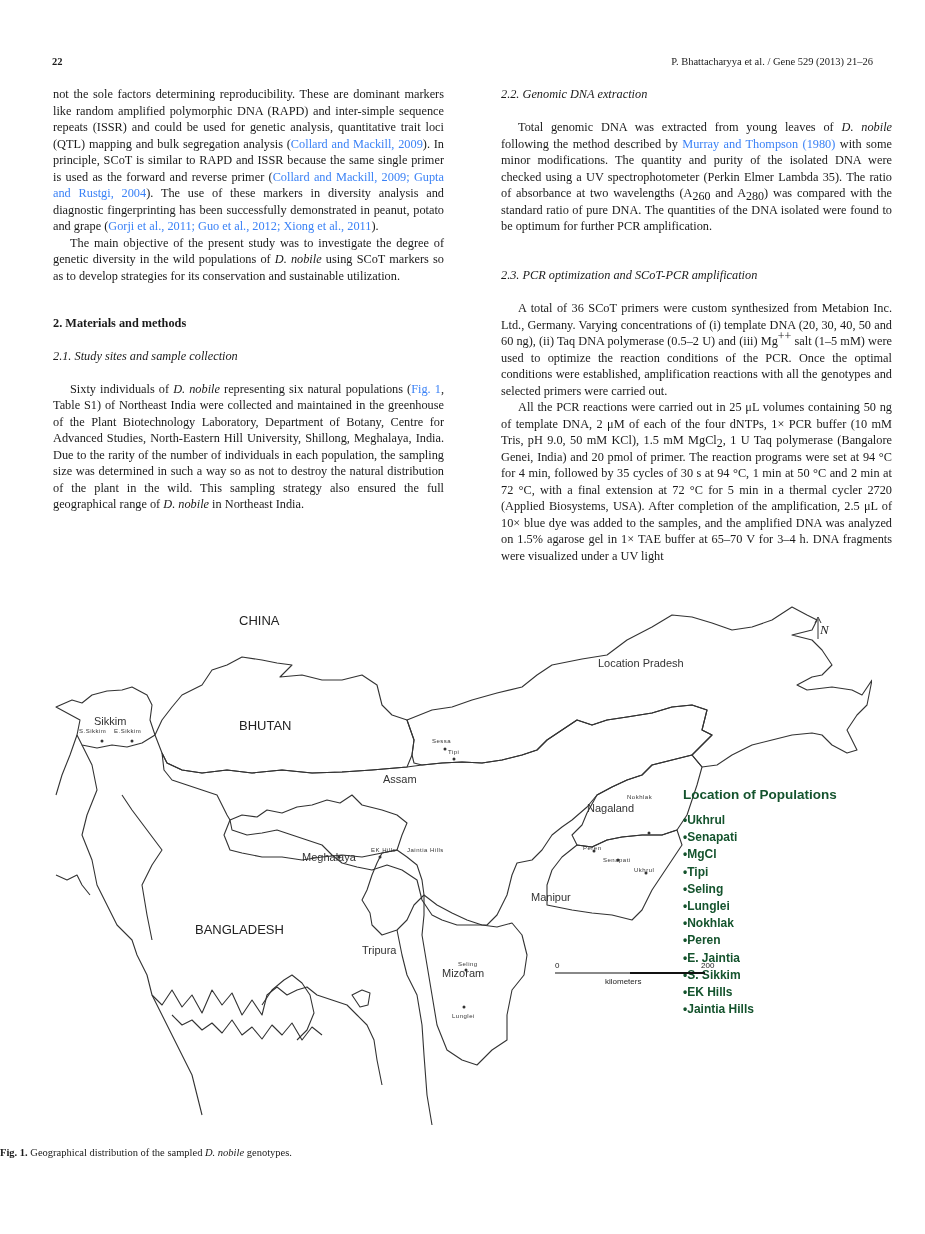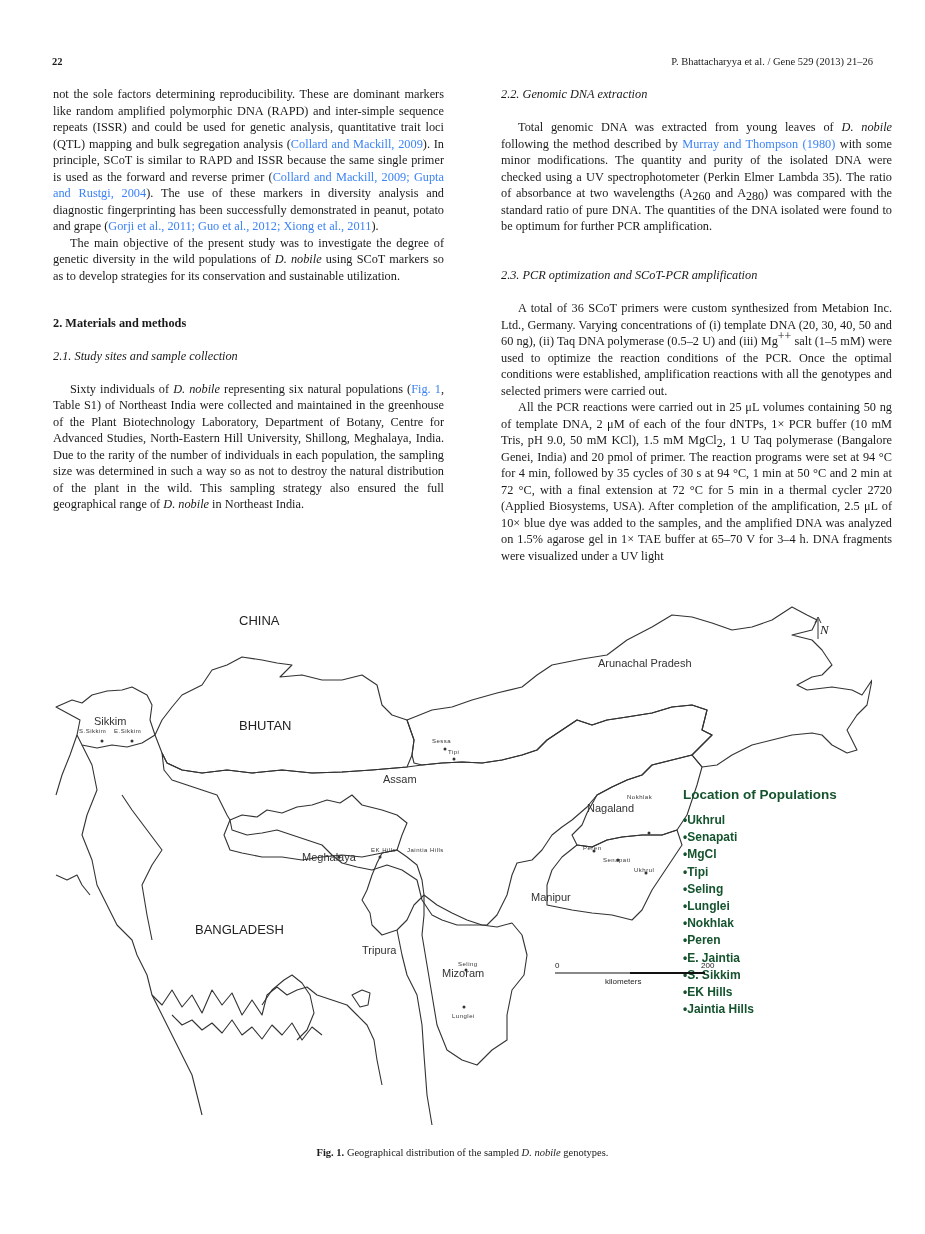--- a/index.html
+++ b/index.html
@@ -26,21 +26,21 @@
   .state { font-size:11px; color:#333; }
   .site { font-size:6px; color:#333; letter-spacing:0.5px; }
   .legend { position:absolute; left:631px; top:192px; font-family:"Liberation Sans","DejaVu Sans",sans-serif; color:#14532d; }
   .legend .lt { font-weight:bold; font-size:13.5px; margin-bottom:10px; }
   .legend .li { font-weight:bold; font-size:12px; line-height:17.2px; }
   .scale { position:absolute; left:503px; top:366px; width:155px; font-family:"Liberation Sans","DejaVu Sans",sans-serif; font-size:8px; color:#222; }
   .scale .bar { position:absolute; top:11px; left:0; width:150px; height:2px; background:linear-gradient(to right,#888 0,#888 50%,#111 50%,#111 100%); }
   .scale .z { position:absolute; left:0; top:0; }
   .scale .m { position:absolute; left:146px; top:0; }
   .scale .u { position:absolute; left:50px; top:16px; }
-  .caption { position:absolute; top:1147px; left:0; right:0; text-align:center; font-size:10.5px; }
+  .caption { position:absolute; top:1147px; left:0; right:0; text-align:left; font-size:10.5px; }
   .caption b { font-weight:bold; }
 </style>
 </head>
 <body>
 
 <div class="hdr">
   <span class="pno">22</span>
   <span class="run">P. Bhattacharyya et al. / Gene 529 (2013) 21–26</span>
 </div>
 
@@ -121,21 +121,21 @@
       <line x1="766" y1="24" x2="766" y2="44"></line>
       <path d="M763,28 L766,22 L769,28"></path>
     </g>
   </svg>
 
   <span class="mlbl country" style="left:187px;top:18px">CHINA</span>
   <span class="mlbl country" style="left:187px;top:123px">BHUTAN</span>
   <span class="mlbl country" style="left:143px;top:327px">BANGLADESH</span>
 
   <span class="mlbl state" style="left:42px;top:120px">Sikkim</span>
-  <span class="mlbl state" style="left:546px;top:62px">Arunachal Pradesh</span>
+  <span class="mlbl state" style="left:546px;top:62px">Location Pradesh</span>
   <span class="mlbl state" style="left:331px;top:178px">Assam</span>
   <span class="mlbl state" style="left:535px;top:207px">Nagaland</span>
   <span class="mlbl state" style="left:250px;top:256px">Meghalaya</span>
   <span class="mlbl state" style="left:479px;top:296px">Manipur</span>
   <span class="mlbl state" style="left:310px;top:349px">Tripura</span>
   <span class="mlbl state" style="left:390px;top:372px">Mizoram</span>
 
   <span class="mlbl site" style="left:27px;top:133px">S.Sikkim</span>
   <span class="mlbl site" style="left:62px;top:133px">E.Sikkim</span>
   <span class="mlbl site" style="left:380px;top:143px">Sessa</span>

